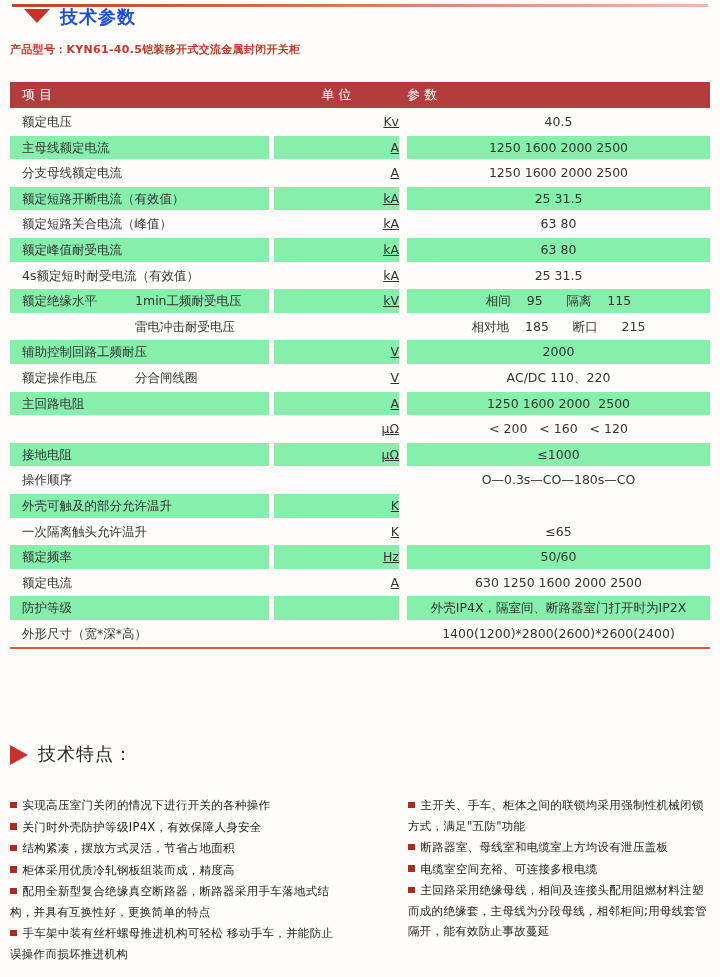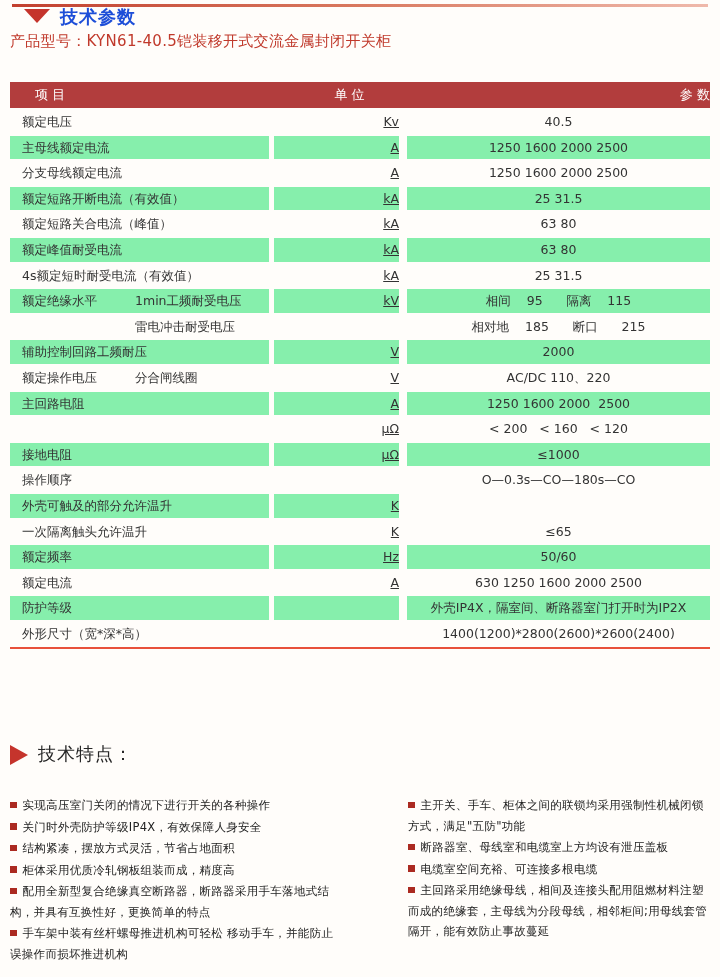--- a/index.html
+++ b/index.html
@@ -22,32 +22,32 @@
     width:0; height:0;
     border-left:13px solid transparent;
     border-right:13px solid transparent;
     border-top:14px solid #c5342c;
   }
   .params-title-text {
     position:absolute; left:60px; top:5px;
     font-size:18px; font-weight:bold; color:#1d4ed8; letter-spacing:1px;
   }
   .product-model {
-    position:absolute; left:10px; top:32px;
-    font-size:15px; font-weight:normal; color:#c0392b; letter-spacing:0.3px;
+    position:absolute; left:10px; top:42px;
+    font-size:11px; font-weight:bold; color:#c0392b; letter-spacing:0.3px;
   }
   
   .spec-table { position:absolute; left:10px; top:82px; width:700px; }
   .t-head {
     display:flex; height:26px; line-height:26px; margin-bottom:2px;
     background:#b23d3d; color:#ffffff; font-size:13px;
   }
-  .t-head .c1 { width:247px; padding-left:25px; }
+  .t-head .c1 { width:247px; padding-left:12px; }
   .t-head .c2 { width:125px; margin-left:5px; text-align:center; }
-  .t-head .c3 { flex:1; margin-left:8px; text-align:right; }
+  .t-head .c3 { flex:1; margin-left:8px; text-align:left; }
   .t-row {
     display:flex; height:23.6px; line-height:24px; margin-bottom:2px;
     font-size:12.5px; color:#333333;
   }
   .t-row .c1 { width:247px; padding-left:12px; overflow:hidden; white-space:nowrap; }
   .t-row .c2 { width:125px; margin-left:5px; text-align:right;text-decoration:underline; }
   .t-row .c3 { flex:1; margin-left:8px; text-align:center; white-space:pre; overflow:hidden; }
   .t-row.pink .c1, .t-row.pink .c2, .t-row.pink .c3 { background:#86efac; }
   .seg1 { display:inline-block; width:113px; }
   .table-bottom-line {

